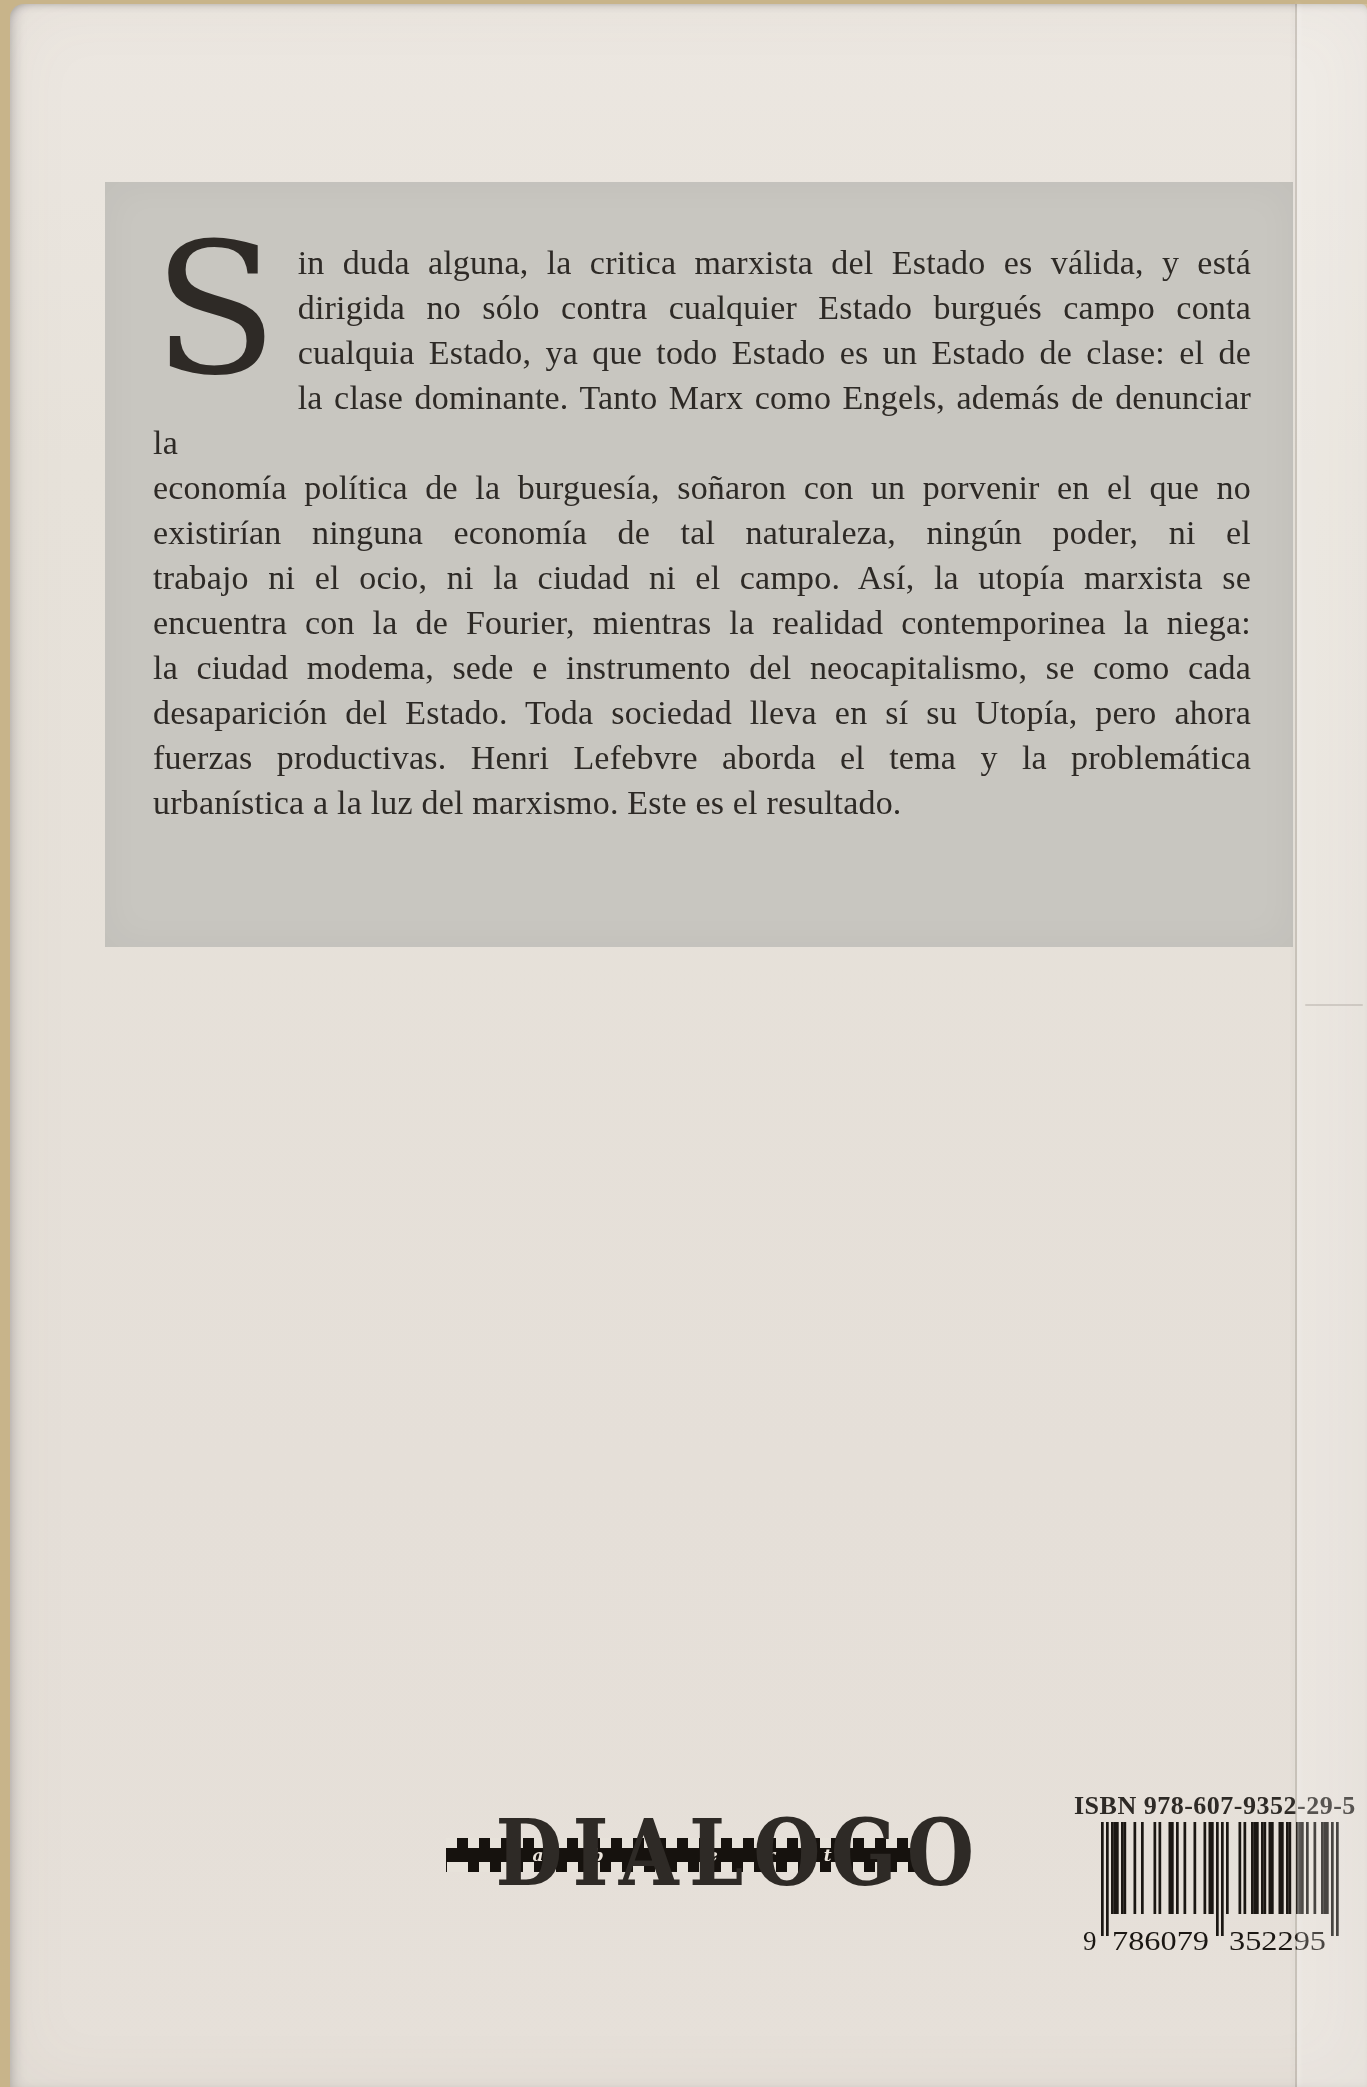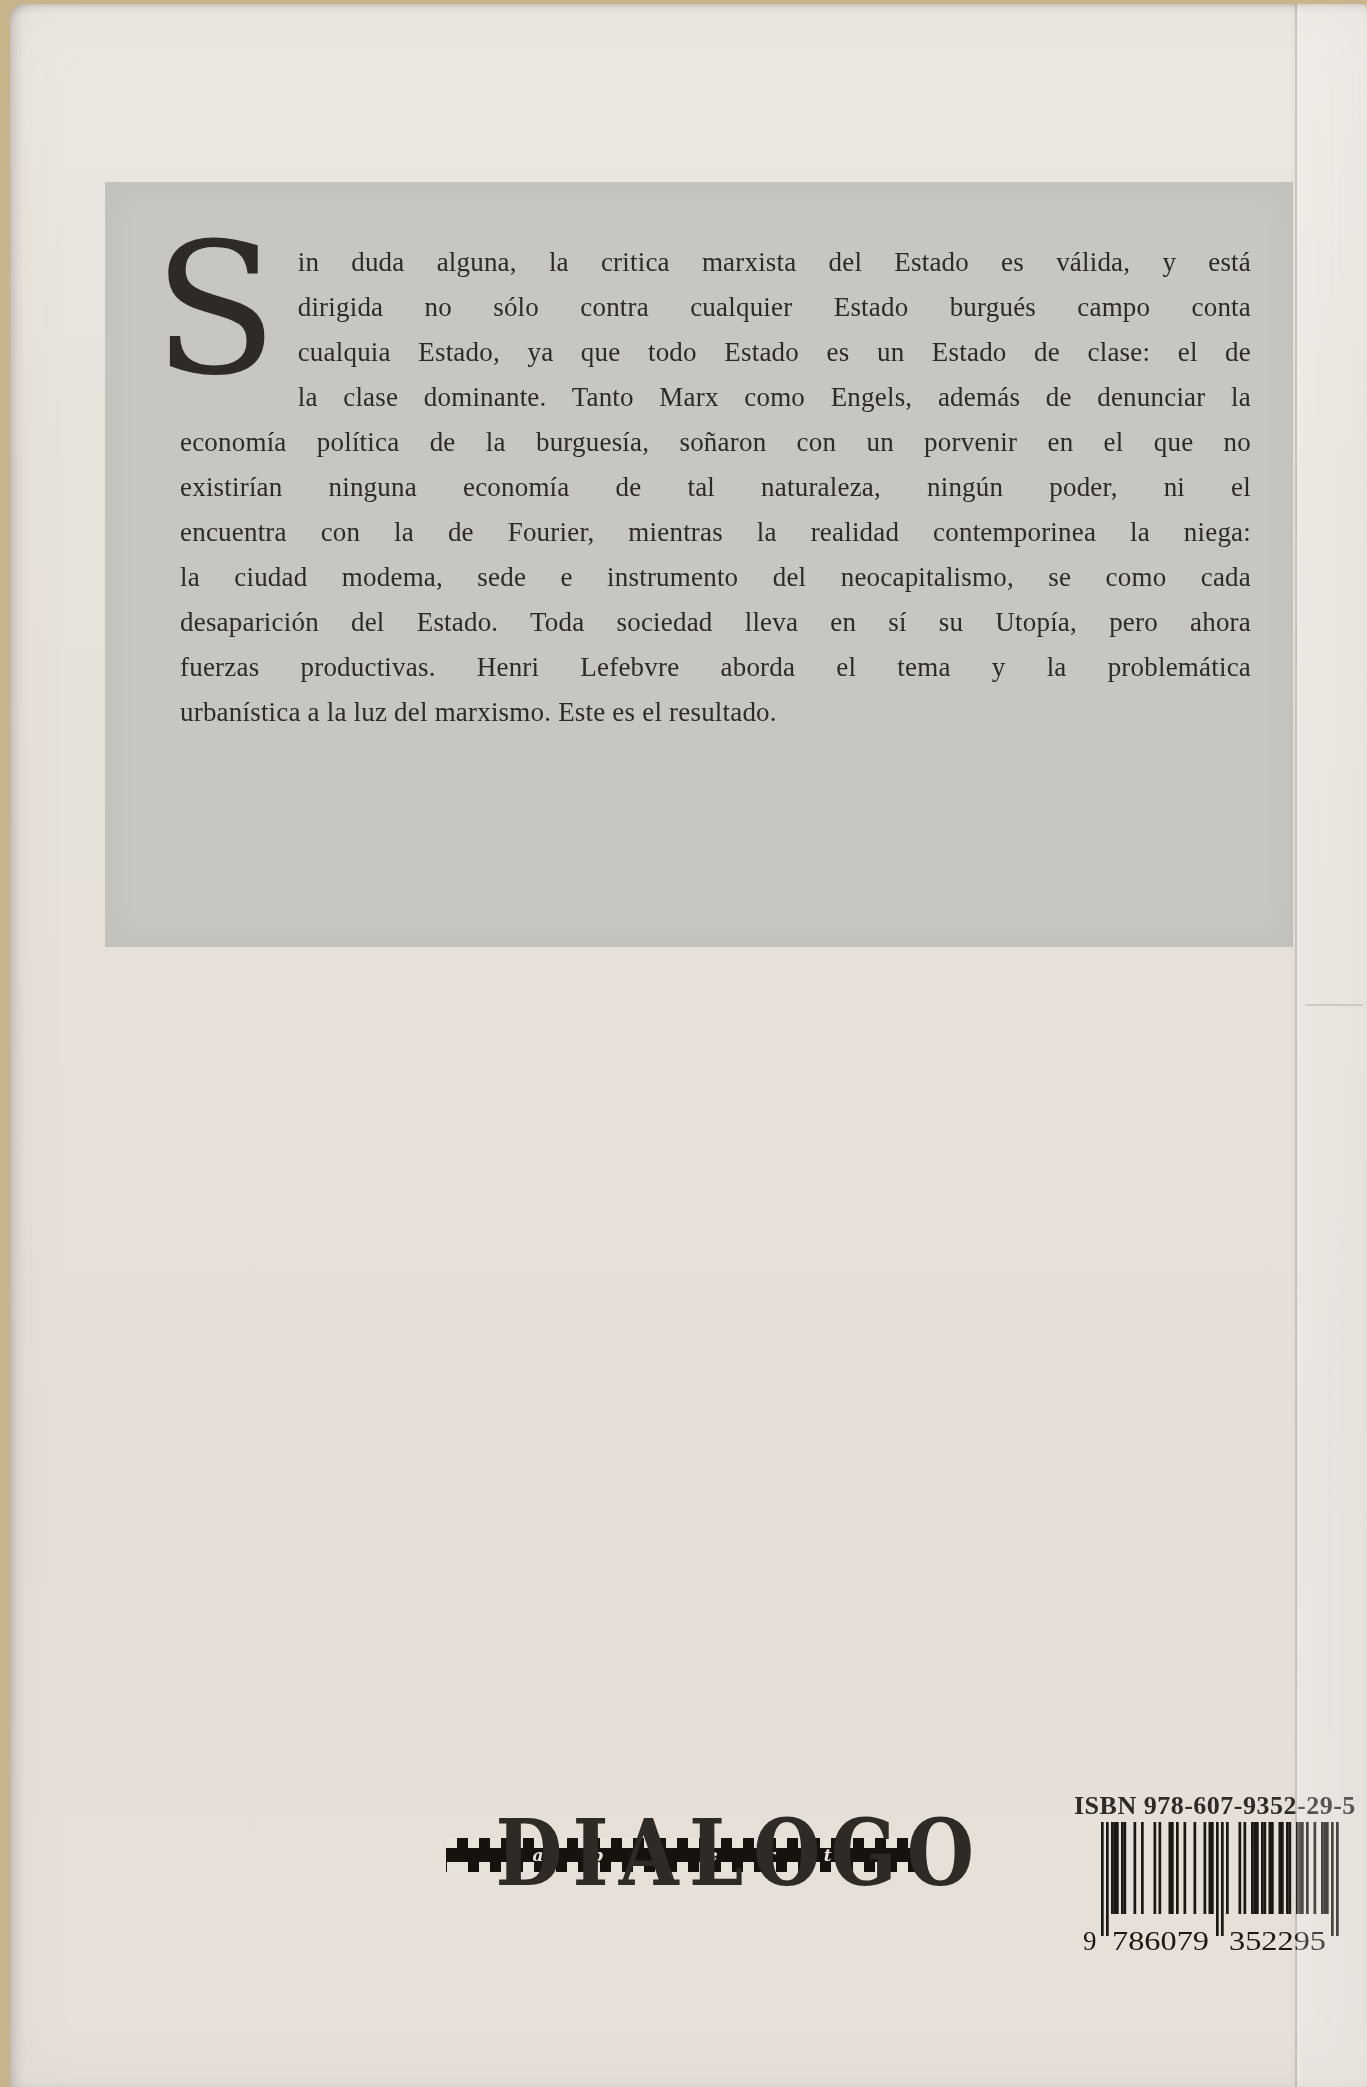--- a/index.html
+++ b/index.html
@@ -44,21 +44,21 @@
   }
   .dropcap{
     float:left;
     font-family:"DejaVu Serif", serif;
     font-size:182px;
     line-height:135px;
     height:135px;
     margin:2px 20px 0 0;
     color:var(--c-ink,#2e2a26);
   }
-  .lines{font-size:27px;margin-left:27px;}
+  .lines{font-size:34px;}
   .line{
     line-height:45px;
     text-align:justify;
     text-align-last:justify;
     white-space:normal;
     letter-spacing:.2px;
   }
   .line.last{text-align-last:left;}
   
   .logo{
@@ -119,20 +119,21 @@
 
   <div class="panel">
     <span class="dropcap">S</span>
     <div class="lines">
         <div class="line">in duda alguna, la critica marxista del Estado es válida, y está</div>
         <div class="line">dirigida no sólo contra cualquier Estado burgués campo conta</div>
         <div class="line">cualquia Estado, ya que todo Estado es un Estado de clase: el de</div>
         <div class="line">la clase dominante. Tanto Marx como Engels, además de denunciar la</div>
         <div class="line">economía política de la burguesía, soñaron con un porvenir en el que no</div>
         <div class="line">existirían ninguna economía de tal naturaleza, ningún poder, ni el</div>
+        <div class="line">trabajo ni el ocio, ni la ciudad ni el campo. Así, la utopía marxista se</div>
         <div class="line">encuentra con la de Fourier, mientras la realidad contemporinea la niega:</div>
         <div class="line">la ciudad modema, sede e instrumento del neocapitalismo, se como cada</div>
         <div class="line">desaparición del Estado. Toda sociedad lleva en sí su Utopía, pero ahora</div>
         <div class="line">fuerzas productivas. Henri Lefebvre aborda el tema y la problemática</div>
         <div class="line last">urbanística a la luz del marxismo. Este es el resultado.</div>
       </div>
   </div>
 
   <div class="logo">
     <div class="logo-band">

